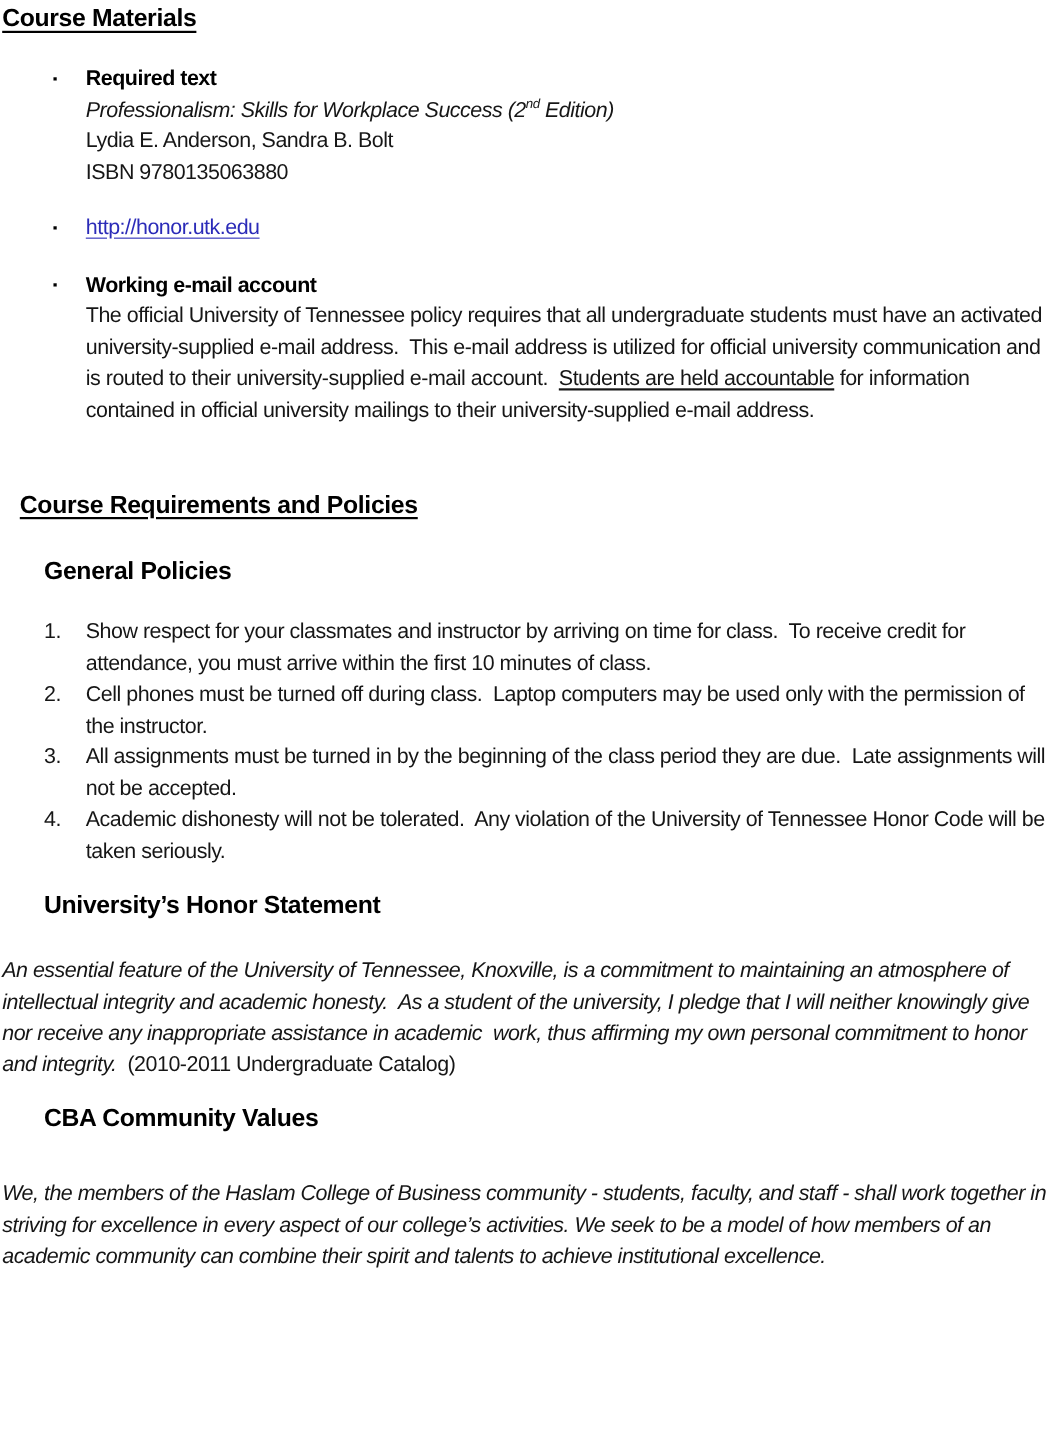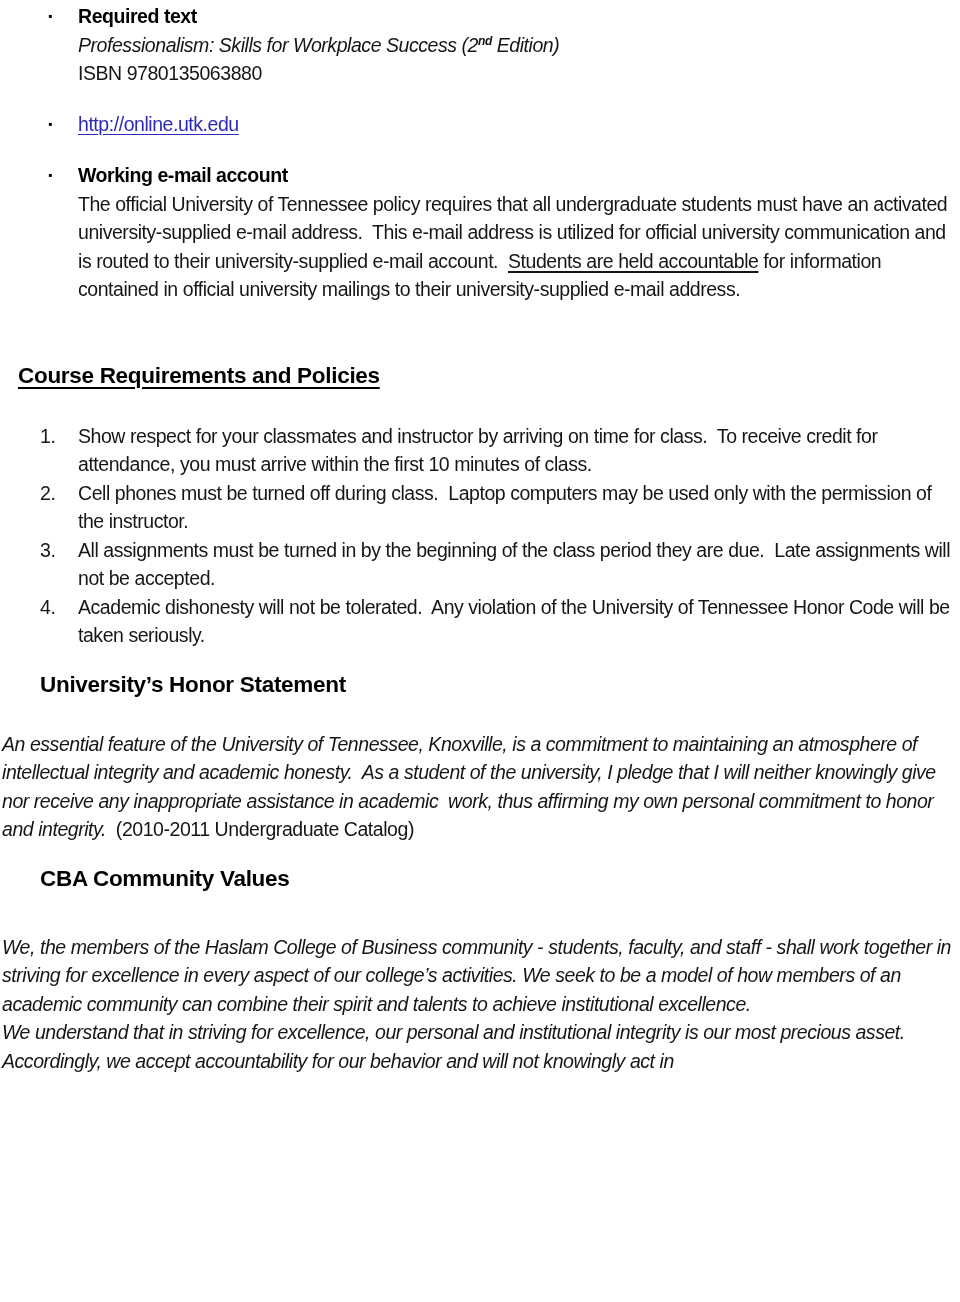--- a/index.html
+++ b/index.html
@@ -75,68 +75,72 @@
   .u-inline {
     text-decoration: underline;
     text-decoration-thickness: 1.5px;
     text-underline-offset: 3px;
   }
 
   sup {
     font-size: 0.62em;
     vertical-align: super;
     line-height: 0;
-    font-weight: bold;
   }
 
   a.link {
     color: #2b2bb8;
     text-decoration: underline;
     text-underline-offset: 3px;
   }
 
   .olist { margin-left: 38px; }
   .oitem { display: flex; }
   .num { flex: 0 0 38px; }
   .otext { flex: 1; white-space: pre-wrap; min-width: 0; }
 </style>
 </head>
 <body>
 
 <div class="page">
 
+  <div class="h1 h1-first">
+    <span class="u-head">Course Materials</span>
+  </div>
 
   <div class="bullet bullet-1">
     <span class="marker">▪</span>
     <div class="bcontent">
       <div class="bold">Required text</div>
       <div class="italic"><span>Professionalism:  Skills for Workplace Success (2</span><sup>nd</sup><span> Edition)</span></div>
+      <div>Lydia E. Anderson, Sandra B. Bolt</div>
       <div>ISBN 9780135063880</div>
     </div>
   </div>
 
   <div class="bullet bullet-2">
     <span class="marker">▪</span>
     <div class="bcontent">
-      <a class="link" href="#">http://online.utk.edu</a>
+      <a class="link" href="#">http://honor.utk.edu</a>
     </div>
   </div>
 
   <div class="bullet bullet-3">
     <span class="marker">▪</span>
     <div class="bcontent">
       <div class="bold">Working e-mail account</div>
       <p class="body"><span>The official University of Tennessee policy requires that all undergraduate students must have an activated university-supplied e-mail address.  This e-mail address is utilized for official university communication and is routed to their university-supplied e-mail account.  </span><span class="u-inline">Students are held accountable</span><span> for information contained in official university mailings to their university-supplied e-mail address.</span></p>
     </div>
   </div>
 
   <div class="h1 h1-second">
     <span class="u-head">Course Requirements and Policies</span>
   </div>
 
+  <div class="h2 h2-gp">General Policies</div>
 
   <div class="olist">
     <div class="oitem">
       <span class="num">1.</span>
       <span class="otext">Show respect for your classmates and instructor by arriving on time for class.  To receive credit for attendance, you must arrive within the first 10 minutes of class.</span>
     </div>
     <div class="oitem">
       <span class="num">2.</span>
       <span class="otext">Cell phones must be turned off during class.  Laptop computers may be used only with the permission of the instructor.</span>
     </div>
@@ -151,15 +155,14 @@
   </div>
 
   <div class="h2 h2-honor">University’s Honor Statement</div>
 
   <p class="body indent italic"><span>An essential feature of the University of Tennessee, Knoxville, is a commitment to maintaining an atmosphere of intellectual integrity and academic honesty.  As a student of the university, I pledge that I will neither knowingly give nor receive any inappropriate assistance in academic  work, thus affirming my own personal commitment to honor and integrity.</span><span class="roman">  (2010-2011 Undergraduate Catalog)</span></p>
 
   <div class="h2 h2-cba">CBA Community Values</div>
 
   <p class="body indent italic p1">We, the members of the Haslam College of Business community - students, faculty, and staff - shall work together in striving for excellence in every aspect of our college’s activities. We seek to be a model of how members of an academic community can combine their spirit and talents to achieve institutional excellence.</p>
 
-  <p class="body indent italic">We understand that in striving for excellence, our personal and institutional integrity is our most precious asset. Accordingly, we accept accountability for our behavior and will not knowingly act in</p>
 
 </div>
 
 </body></html>

